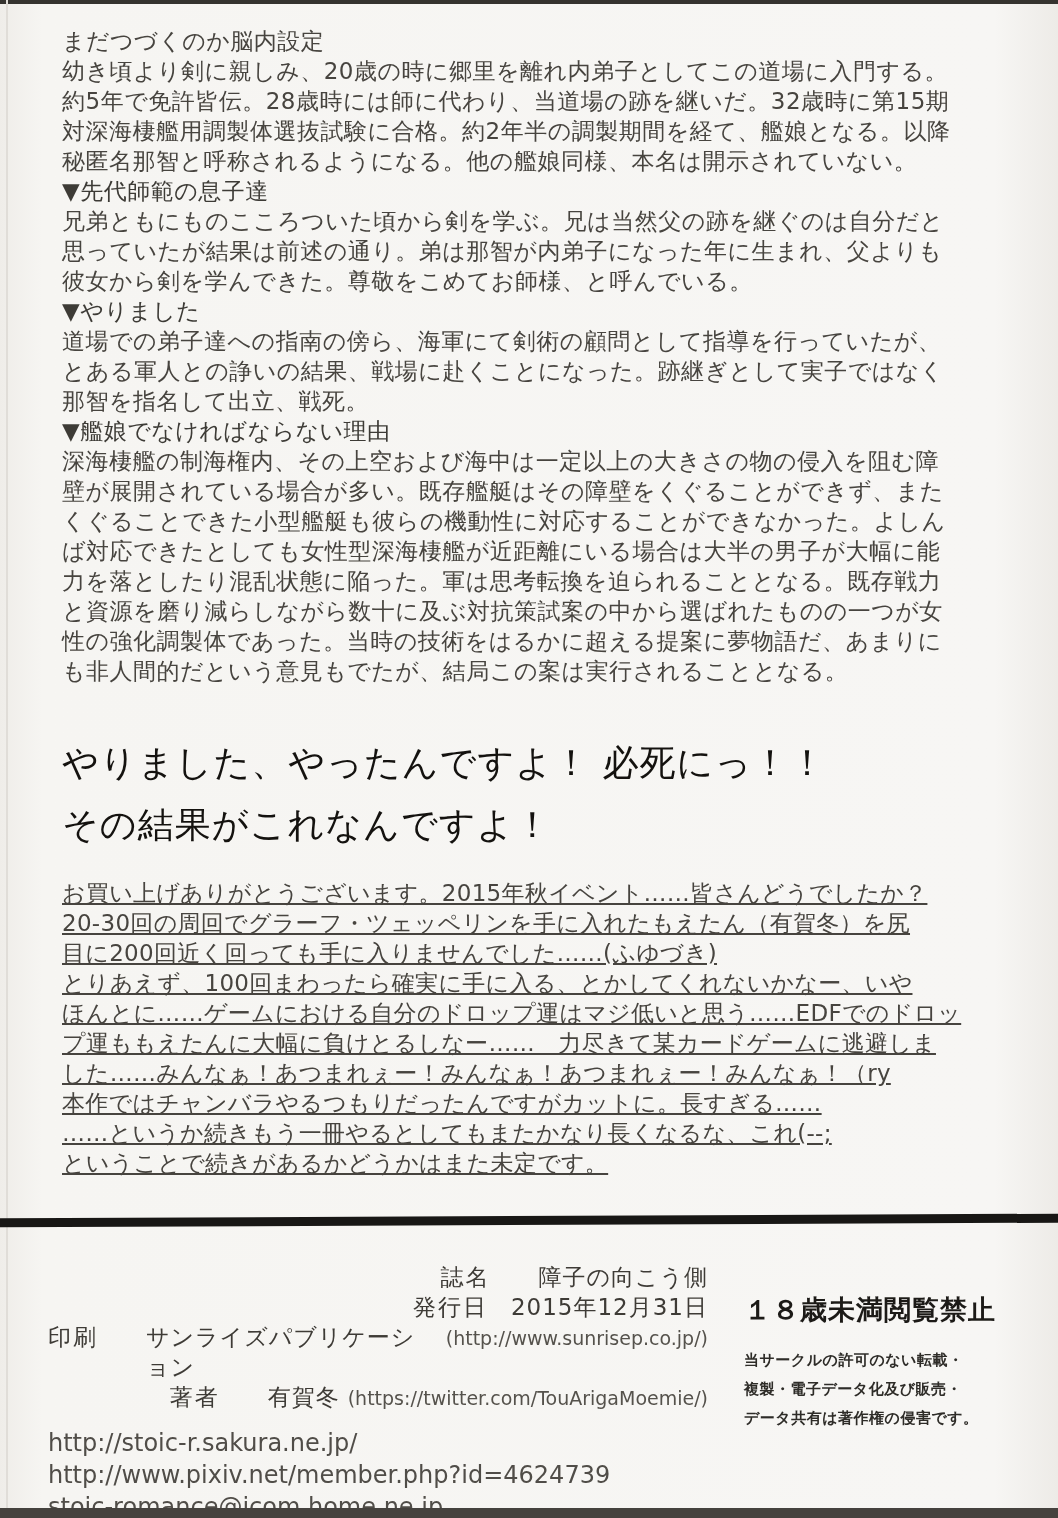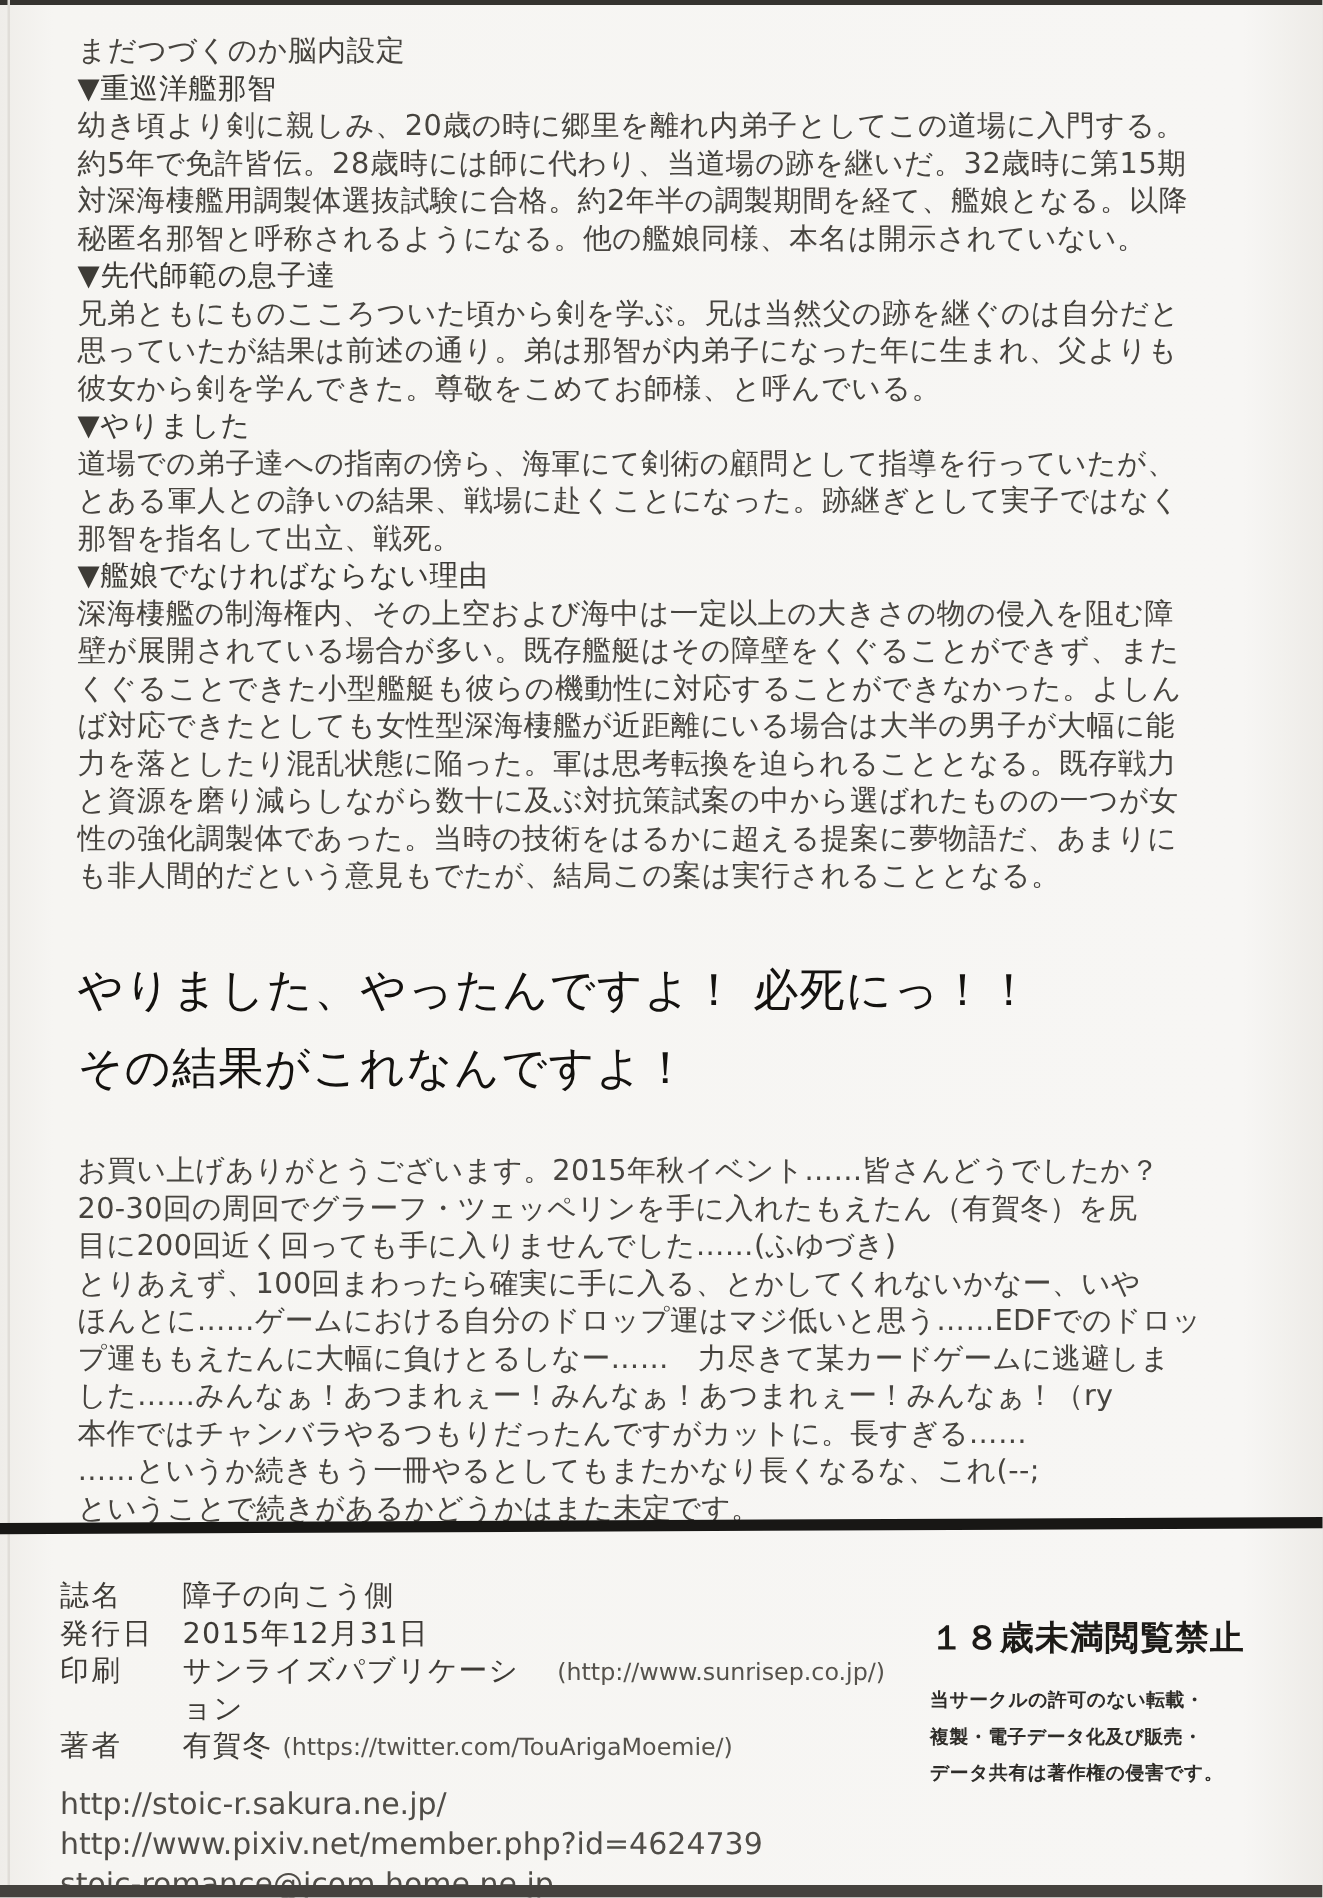--- a/index.html
+++ b/index.html
@@ -26,25 +26,25 @@
   }
   .note-line{font-size:23px;line-height:30px;letter-spacing:0.5px;}
   .sec-heading{font-size:23px;line-height:30px;letter-spacing:0.5px;color:#3d3b36;}
   .sec-body{font-size:23px;line-height:30px;letter-spacing:0.5px;white-space:pre-line;}
   .big-heading{
     margin-top:46px;
     font-size:36px;font-weight:normal;color:#14120f;
     line-height:62px;letter-spacing:1px;white-space:pre-line;
   }
   .afterword{
-    margin-top:36px;
-    font-size:23px;line-height:30px;letter-spacing:0.3px;white-space:pre-line;
+    margin-top:22px;
+    font-size:23px;line-height:30px;letter-spacing:0.3px;white-space:pre-line;text-decoration:underline;
   }
   .colophon{position:absolute;left:48px;top:1262px;width:660px;color:#3e3b36;}
-  .col-row{display:flex;align-items:baseline;font-size:23px;line-height:30px;}
+  .col-row{display:flex;align-items:baseline;font-size:23px;line-height:30px;justify-content:flex-end;}
   .col-label{width:98px;flex:none;letter-spacing:2px;}
   .col-value{letter-spacing:1px;}
   .col-note{font-size:19px;margin-left:8px;color:#55524c;letter-spacing:0;}
   .contacts{margin-top:14px;font-size:24px;line-height:32px;color:#504d48;letter-spacing:0;}
   .age-box{position:absolute;left:744px;top:1292px;width:290px;color:#2b2925;}
   .age-title{font-size:27px;font-weight:bold;letter-spacing:1px;color:#1c1a17;}
   .age-text{
     margin-top:18px;font-size:15px;font-weight:bold;
     line-height:29px;white-space:pre-line;letter-spacing:0.5px;color:#2e2c28;
   }
@@ -52,21 +52,20 @@
 </head>
 <body>
 
 <div class="page">
   <div class="bar-top"></div>
   <div class="scan-line"></div>
 
   <div class="content">
     <div class="note-line">まだつづくのか脳内設定</div>
 
-    <div class="sec-heading">▼重巡洋艦那智</div>
     <div class="sec-body">幼き頃より剣に親しみ、20歳の時に郷里を離れ内弟子としてこの道場に入門する。
 約5年で免許皆伝。28歳時には師に代わり、当道場の跡を継いだ。32歳時に第15期
 対深海棲艦用調製体選抜試験に合格。約2年半の調製期間を経て、艦娘となる。以降
 秘匿名那智と呼称されるようになる。他の艦娘同様、本名は開示されていない。</div>
 
     <div class="sec-heading">▼先代師範の息子達</div>
     <div class="sec-body">兄弟ともにものこころついた頃から剣を学ぶ。兄は当然父の跡を継ぐのは自分だと
 思っていたが結果は前述の通り。弟は那智が内弟子になった年に生まれ、父よりも
 彼女から剣を学んできた。尊敬をこめてお師様、と呼んでいる。</div>
 

